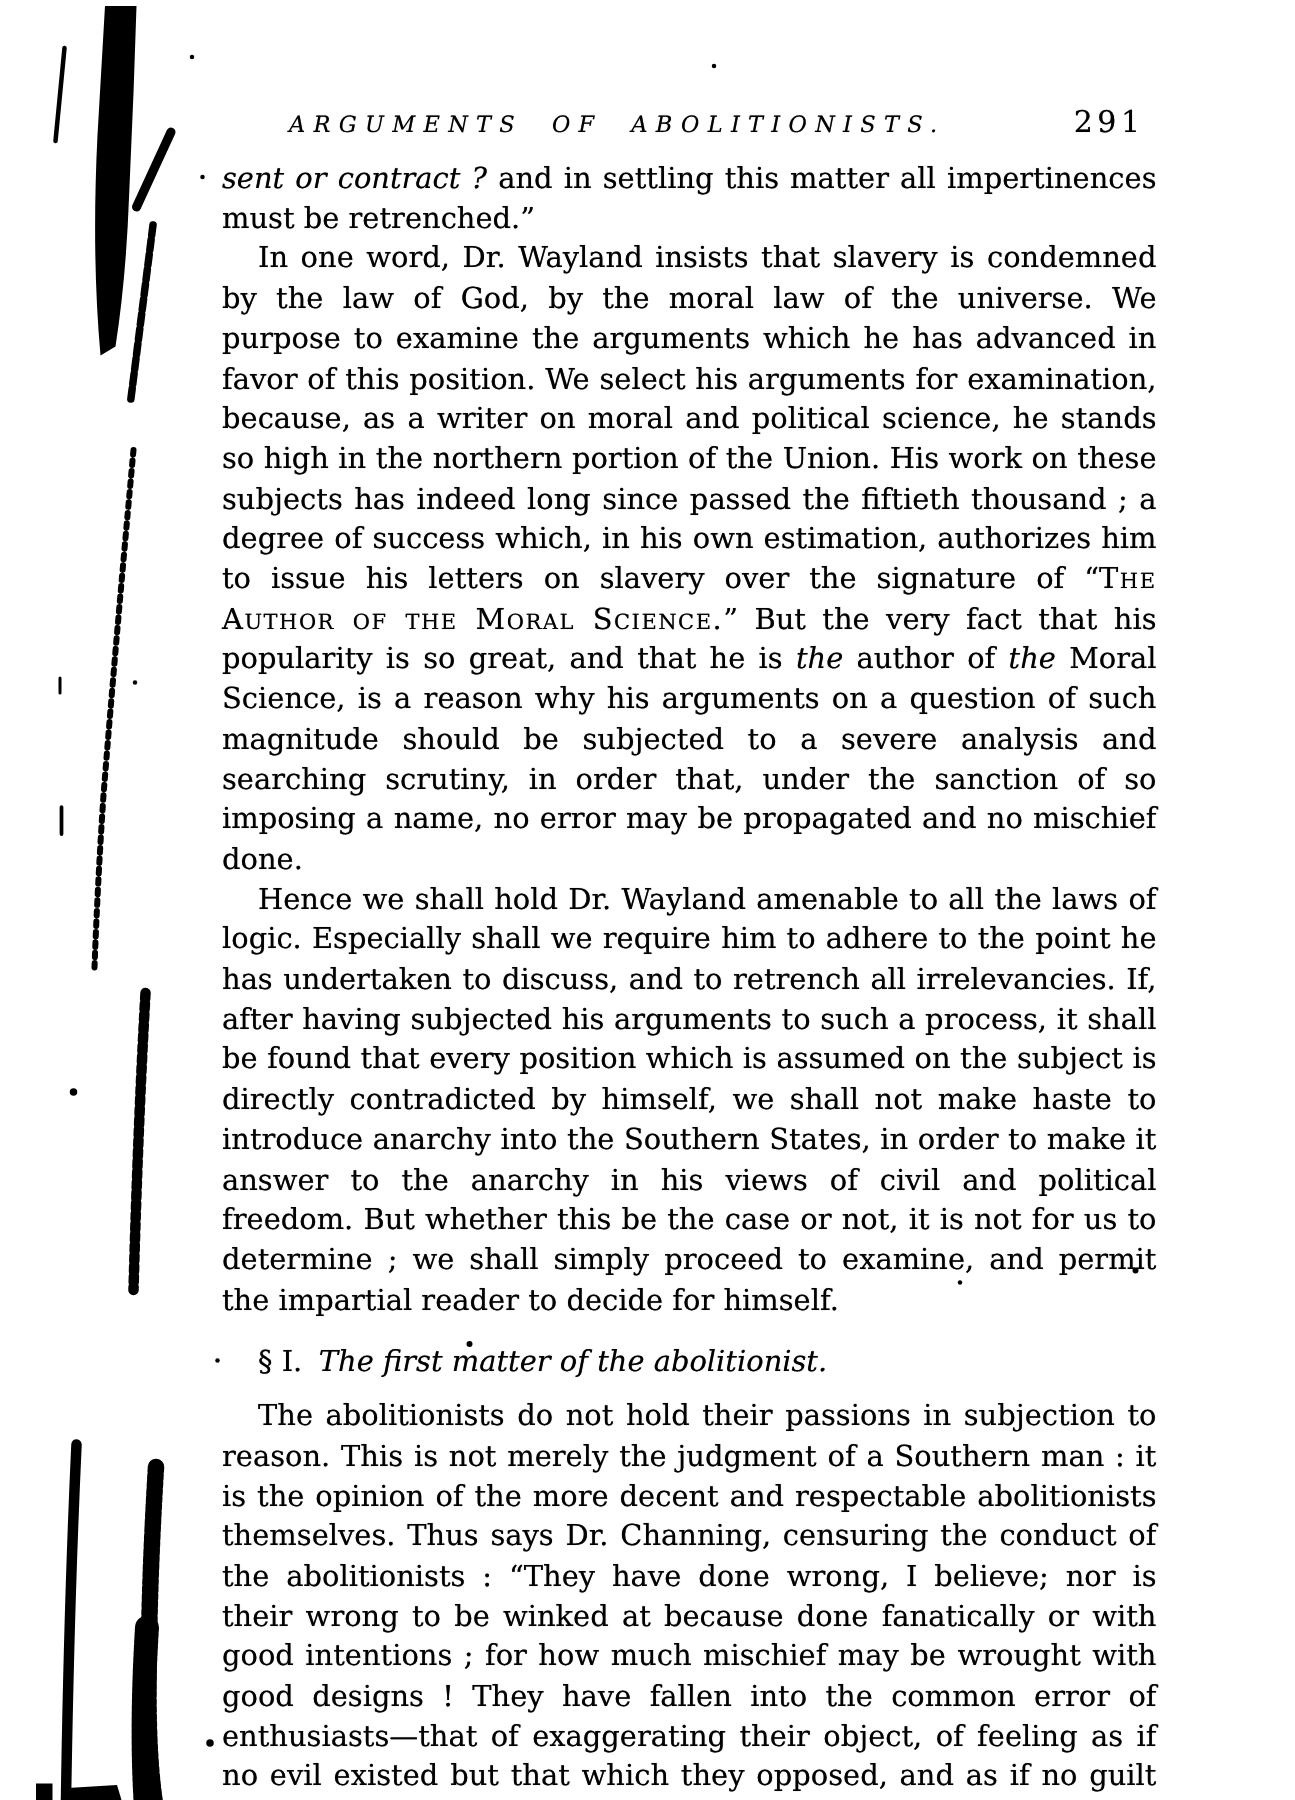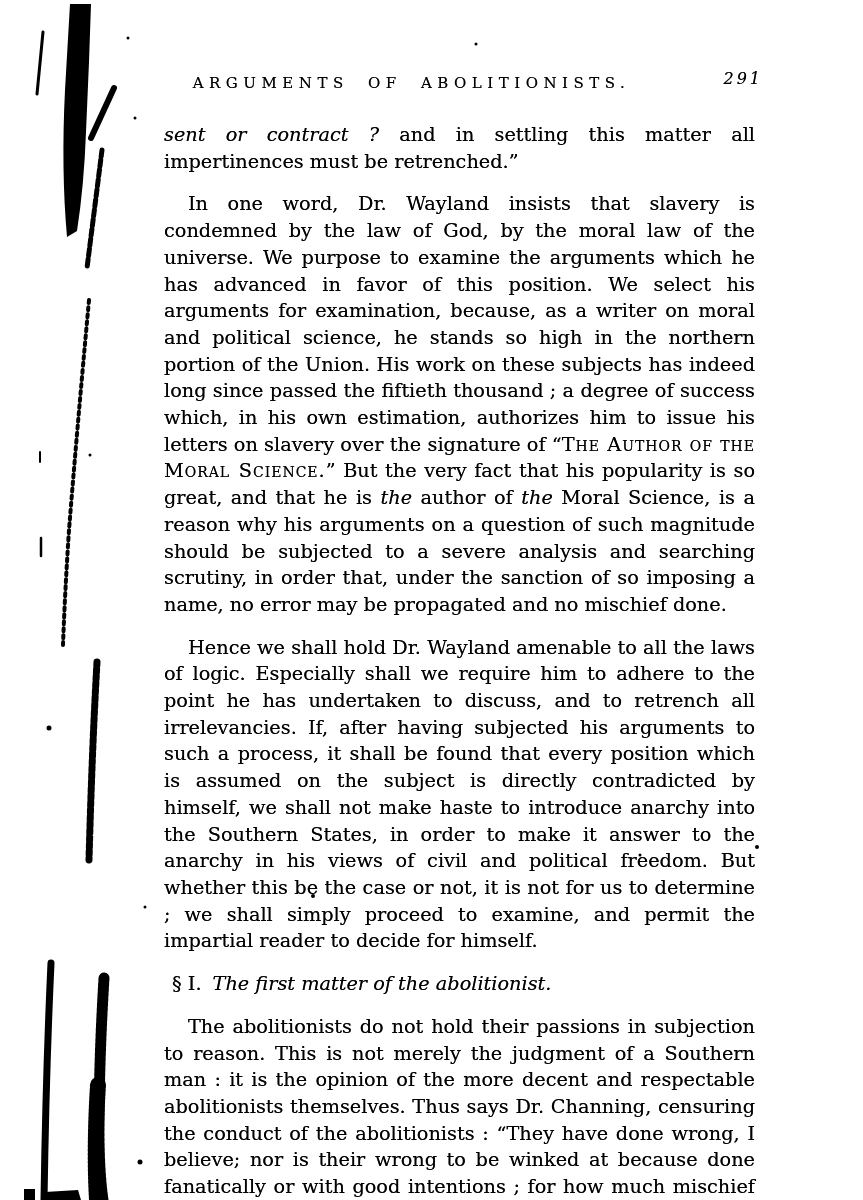--- a/index.html
+++ b/index.html
@@ -16,36 +16,36 @@
   .artifact-svg { position: absolute; left: 0; top: 0; pointer-events: none; }
 
   .header-row {
     position: absolute; left: 148px; top: 72px; width: 623px; height: 26px;
   }
   .running-header {
     position: absolute; left: 0; right: 0; top: 2px;
     text-align: center; padding-right: 96px;
     font-size: 15px; letter-spacing: 5.5px; word-spacing: 9px;
     text-shadow: 0 0 0.5px rgba(0,0,0,0.6);
+    font-style: italic;
   }
   .page-number {
     position: absolute; right: 8px; top: -3px;
-    font-size: 16px; letter-spacing: 3px;
+    font-size: 20px; letter-spacing: 3px;
     text-shadow: 0 0 0.5px rgba(0,0,0,0.6);
-    font-style: italic;
   }
 
   .text-block {
     position: absolute; left: 148px; top: 106px; width: 623px;
     font-size: 19.3px; line-height: 26.7px;
     text-align: justify;
     text-shadow: 0 0 0.5px rgba(0,0,0,0.65);
     hyphens: auto; -webkit-hyphens: auto;
   }
-  .text-block p { margin: 16px; }
+  .text-block p { margin: 0; }
   p.indent { text-indent: 24px; }
   p.continuation { text-indent: 0; }
   p.heading { margin: 15px 0 9px 24px; text-indent: 0; text-align: left; }
   p.heading span:first-child { margin-right: 11px; }
   .seg-normal { font-style: normal; }
   .seg-italic { font-style: italic; }
   .seg-smallcaps { font-variant: small-caps; letter-spacing: 1px; }
 </style>
 </head>
 <body>

